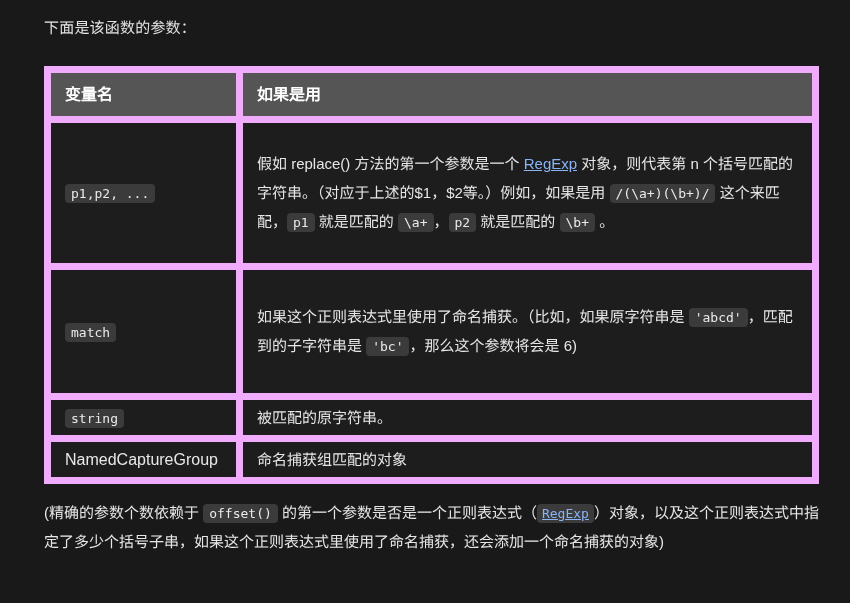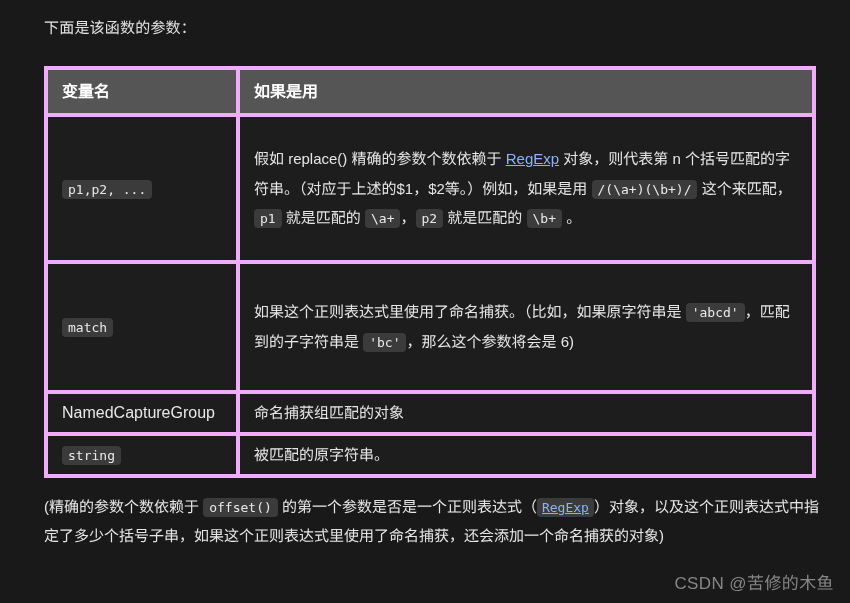--- a/index.html
+++ b/index.html
@@ -34,21 +34,21 @@
     border-collapse: collapse;
     width: 768px;
     margin-top: 25px;
     table-layout: fixed;
     border: 1px solid #9a9a9a;
   }
   table.params col.c1 { width: 192px; }
   table.params col.c2 { width: 576px; }
   table.params th,
   table.params td {
-    border: 4px solid #f0abfc;
+    border: 7px solid #f0abfc;
     text-align: left;
     vertical-align: middle;
     padding: 2px 14px;
     box-sizing: border-box;
   }
   table.params thead th {
     background: #555555;
     color: #ffffff;
     font-weight: bold;
     font-size: 16px;
@@ -129,50 +129,49 @@
         <th>如果是用</th>
       </tr>
     </thead>
     <tbody>
 
       <tr class="tall">
         <td class="name-cell">
           <code class="code">p1,p2, ...</code>
         </td>
         <td>
-          <span>假如 replace() 精确的参数个数依赖于 </span><a class="link" href="#">RegExp</a><span> 对象，则代表第 n 个括号匹配的字符串。（对应于上述的$1，$2等。）例如，如果是用 </span><code class="code">/(\a+)(\b+)/</code><span> 这个来匹配，</span><code class="code">p1</code><span> 就是匹配的 </span><code class="code">\a+</code><span>，</span><code class="code">p2</code><span> 就是匹配的 </span><code class="code">\b+</code><span> 。</span>
+          <span>假如 replace() 方法的第一个参数是一个 </span><a class="link" href="#">RegExp</a><span> 对象，则代表第 n 个括号匹配的字符串。（对应于上述的$1，$2等。）例如，如果是用 </span><code class="code">/(\a+)(\b+)/</code><span> 这个来匹配，</span><code class="code">p1</code><span> 就是匹配的 </span><code class="code">\a+</code><span>，</span><code class="code">p2</code><span> 就是匹配的 </span><code class="code">\b+</code><span> 。</span>
         </td>
       </tr>
 
       <tr class="mid">
         <td class="name-cell">
           <code class="code">match</code>
         </td>
         <td>
           <span>如果这个正则表达式里使用了命名捕获。（比如，如果原字符串是 </span><code class="code">'abcd'</code><span>，匹配到的子字符串是 </span><code class="code">'bc'</code><span>，那么这个参数将会是 6)</span>
         </td>
       </tr>
 
       <tr class="short">
         <td class="name-cell">
-          <span class="plainname">NamedCaptureGroup</span>
+          <code class="code">string</code>
         </td>
         <td>
-          <span>命名捕获组匹配的对象</span>
+          <span>被匹配的原字符串。</span>
         </td>
       </tr>
 
       <tr class="short">
         <td class="name-cell">
-          <code class="code">string</code>
+          <span class="plainname">NamedCaptureGroup</span>
         </td>
         <td>
-          <span>被匹配的原字符串。</span>
+          <span>命名捕获组匹配的对象</span>
         </td>
       </tr>
     </tbody>
   </table>
 
   <p class="footnote"><span>(精确的参数个数依赖于 </span><code class="code">offset()</code><span> 的第一个参数是否是一个正则表达式（</span><a class="codelink" href="#">RegExp</a><span>）对象，以及这个正则表达式中指定了多少个括号子串，如果这个正则表达式里使用了命名捕获，还会添加一个命名捕获的对象)</span></p>
 
-  <div class="watermark">CSDN @苦修的木鱼</div>
 
 </div>
 
 </body></html>

